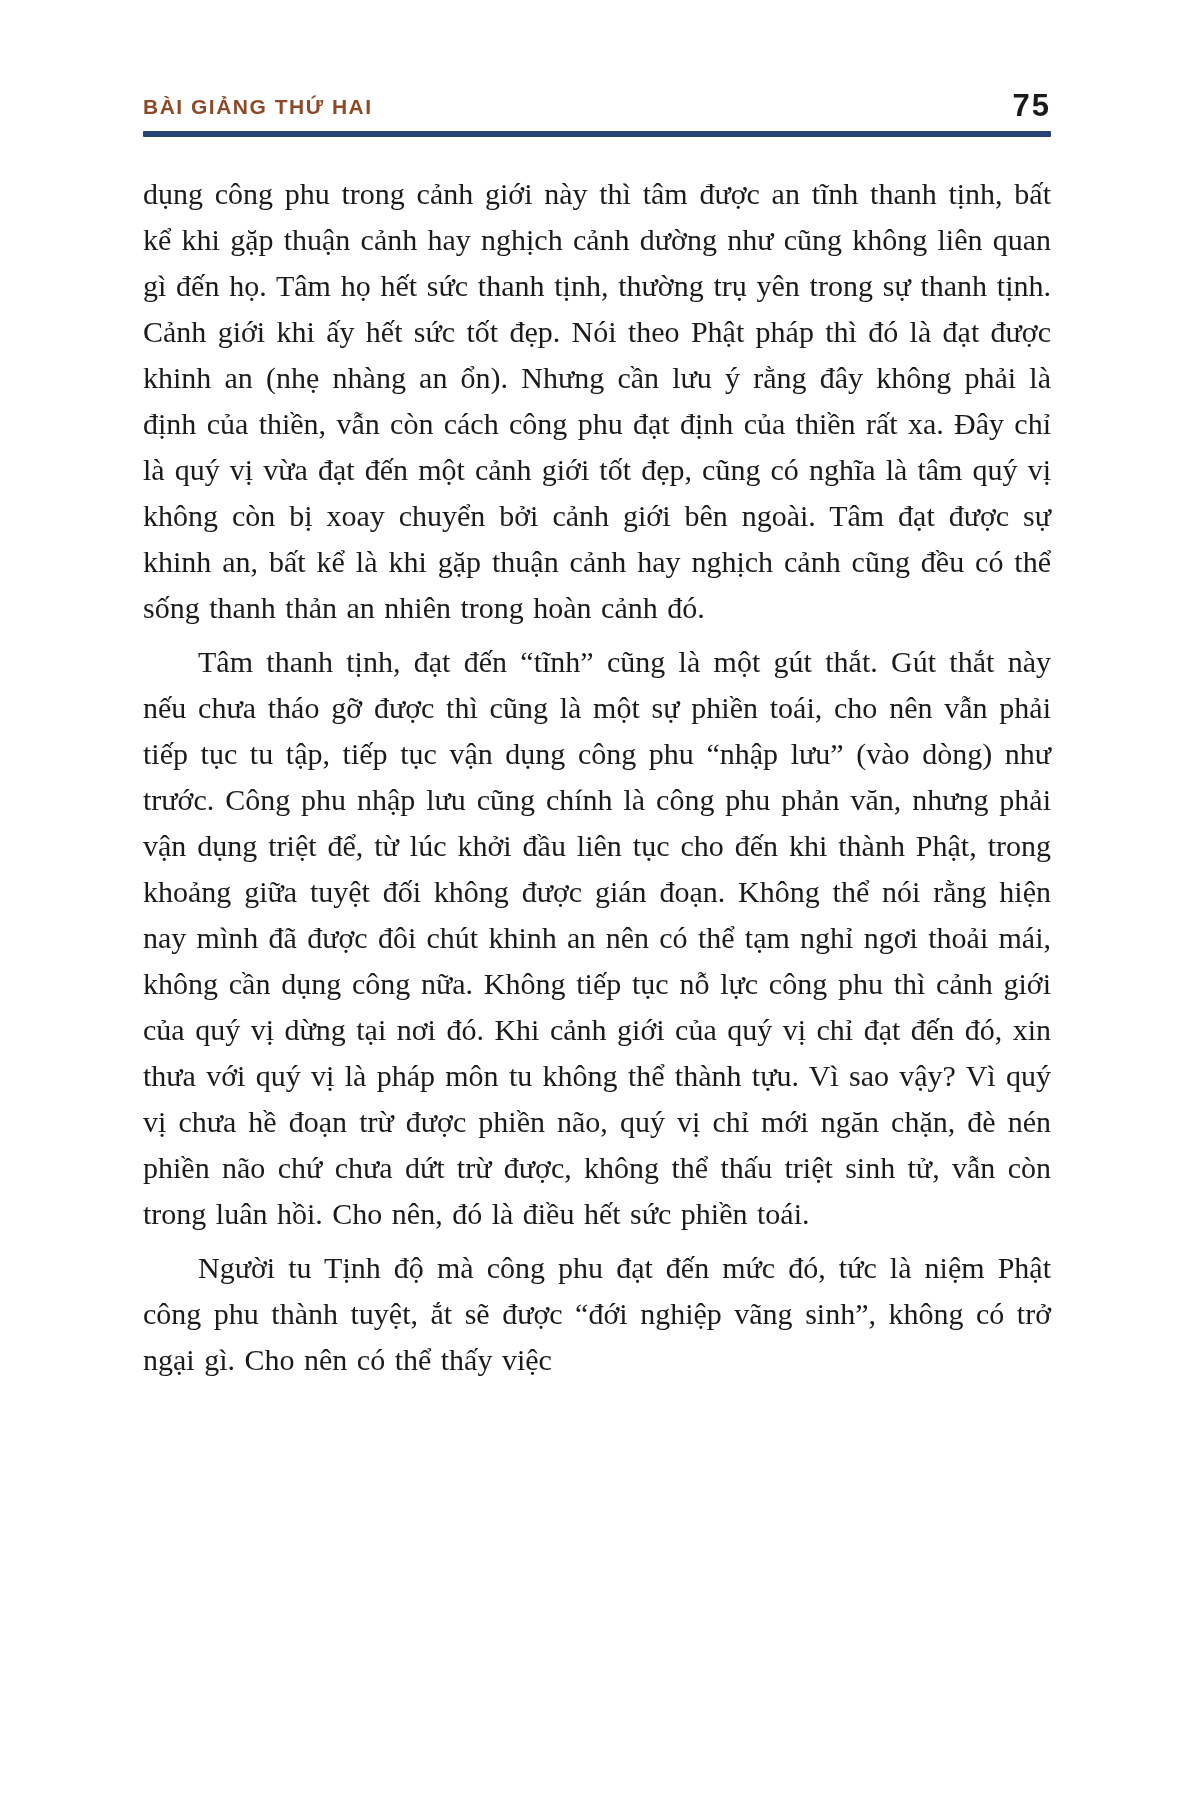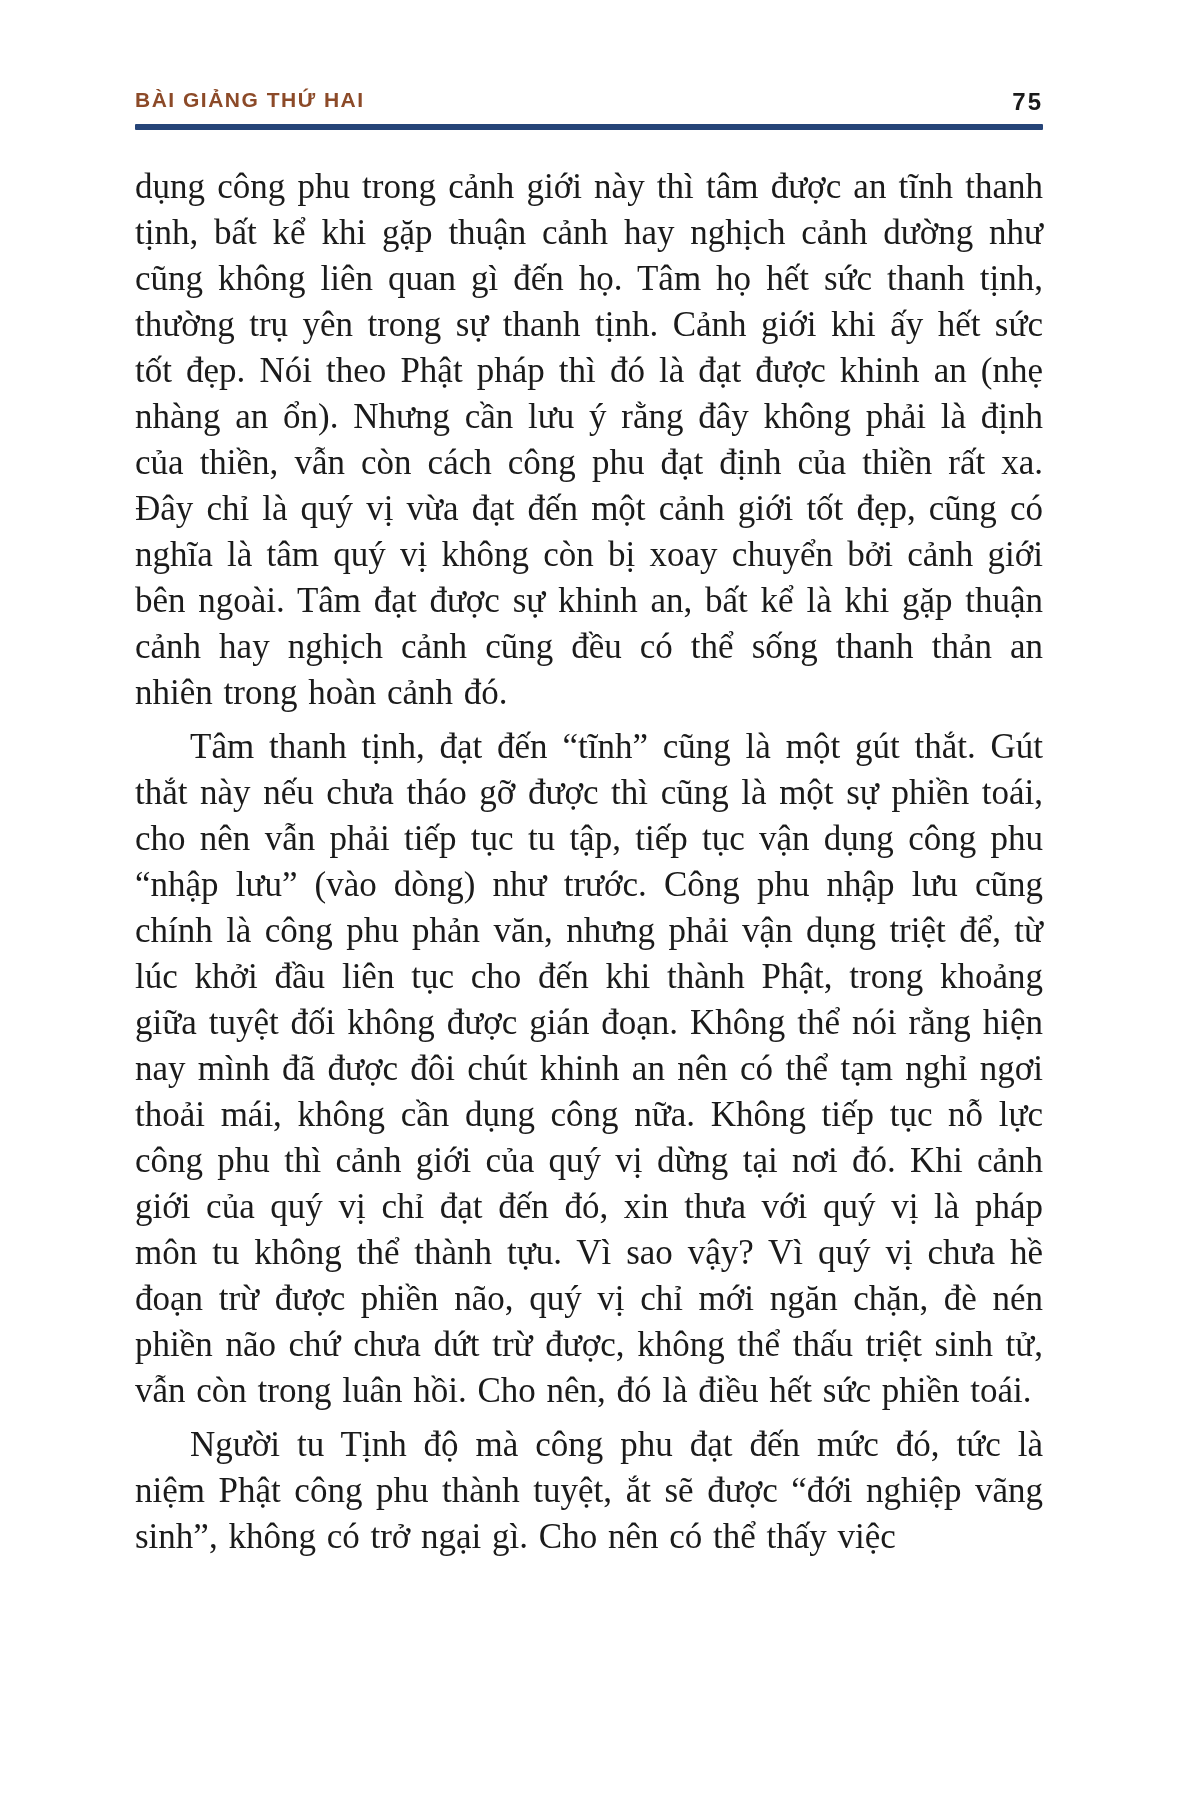--- a/index.html
+++ b/index.html
@@ -15,21 +15,21 @@
     position:relative;
     width:1200px;
     height:1800px;
     margin:0 auto;
     background:var(--page-bg);
     overflow:hidden;
     font-family:"Liberation Serif","DejaVu Serif",serif;
   }
   .inner{
     position:absolute;
-    left:135px;
+    left:143px;
     top:0;
     width:908px;
     height:100%;
   }
   .header-row{
     display:flex;
     justify-content:space-between;
     align-items:flex-end;
     padding-top:86px;
   }
@@ -37,36 +37,36 @@
     font-family:"Liberation Sans","DejaVu Sans",sans-serif;
     font-weight:bold;
     font-size:21px;
     letter-spacing:1.5px;
     color:var(--title-color);
     line-height:1;
   }
   .page-number{
     font-family:"Liberation Sans","DejaVu Sans",sans-serif;
     font-weight:bold;
-    font-size:24px;
+    font-size:31px;
     letter-spacing:2px;
     color:var(--pagenum-color);
     line-height:1;
     transform:translateY(4px);
   }
   .header-rule{
     margin-top:14px;
     height:6px;
     background:var(--rule-color);
     border-radius:1px;
   }
   .body-text{
     margin-top:34px;
     color:var(--text-color);
-    font-size:35px;
+    font-size:30px;
     line-height:46px;
     text-align:justify;
   }
   .para{
     word-spacing:2px;
   }
   .para + .para{
     margin-top:8px;
   }
   .para.indent{

